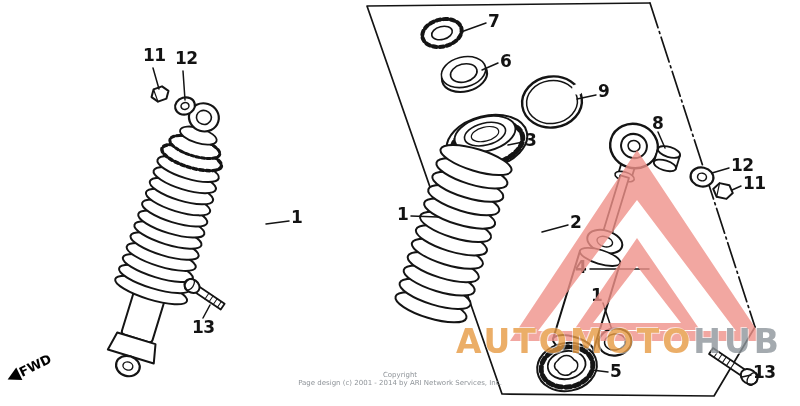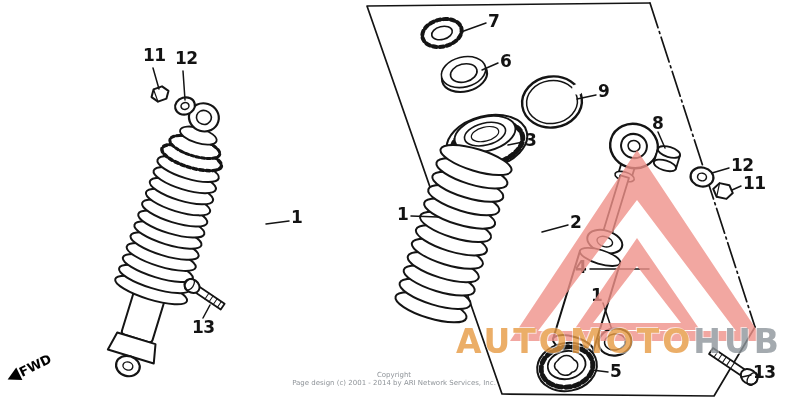--- a/index.html
+++ b/index.html
@@ -8,21 +8,21 @@
   .lineart{position:absolute;left:0;top:0;z-index:1;}
   .callout{position:absolute;z-index:2;font-weight:700;font-size:17px;color:#131313;
            letter-spacing:-0.5px;line-height:1;}
   .watermark{position:absolute;left:0;top:0;width:656px;height:406px;z-index:3;
              opacity:0.8;pointer-events:none;}
   .wm-text{position:absolute;left:456px;top:322px;font-size:33px;font-weight:700;
            letter-spacing:3px;white-space:nowrap;
            text-shadow:1px 1px 0 rgba(255,255,255,.65),-1px -1px 0 rgba(255,255,255,.65);}
   .wm-left{color:#e79a43;}
   .wm-right{color:#8e969c;}
-  .footer{position:absolute;left:244px;top:371px;width:300px;z-index:2;text-align:center;
+  .footer{position:absolute;left:250px;top:371px;width:300px;z-index:2;text-align:center;
           font-size:7px;line-height:8px;color:#8f9499;}
   .fwd{position:absolute;left:5px;top:361px;z-index:2;transform:rotate(-26deg);
        display:flex;align-items:center;color:#000;}
   .fwd .tri{width:0;height:0;border-top:7px solid transparent;border-bottom:7px solid transparent;
             border-right:13px solid #000;margin-right:1px;}
   .fwd .txt{font-weight:700;font-size:13px;letter-spacing:0;}
 </style>
 </head>
 <body>
 

